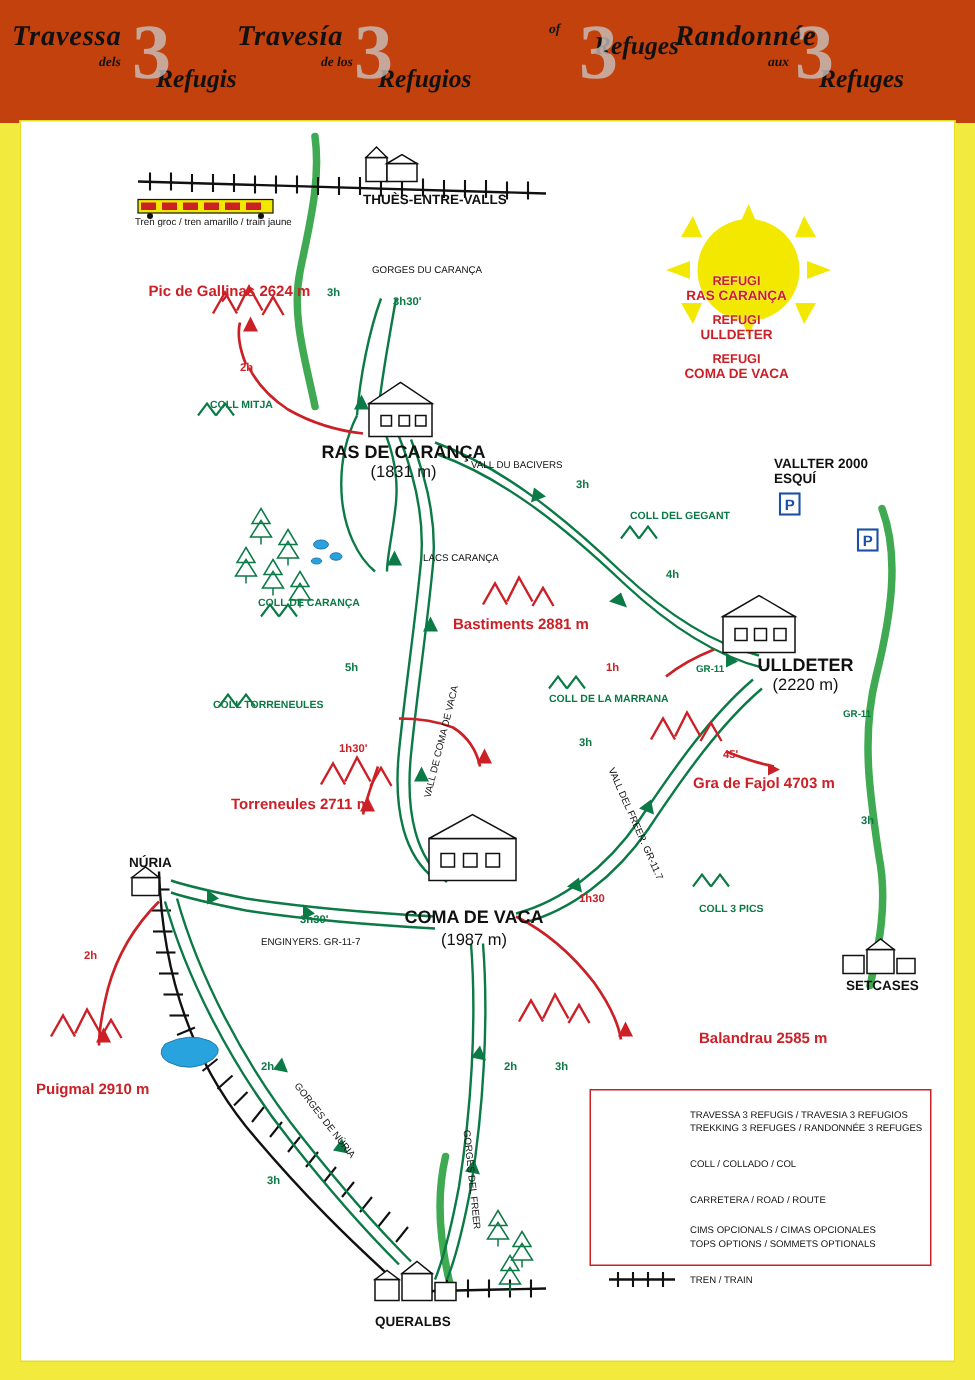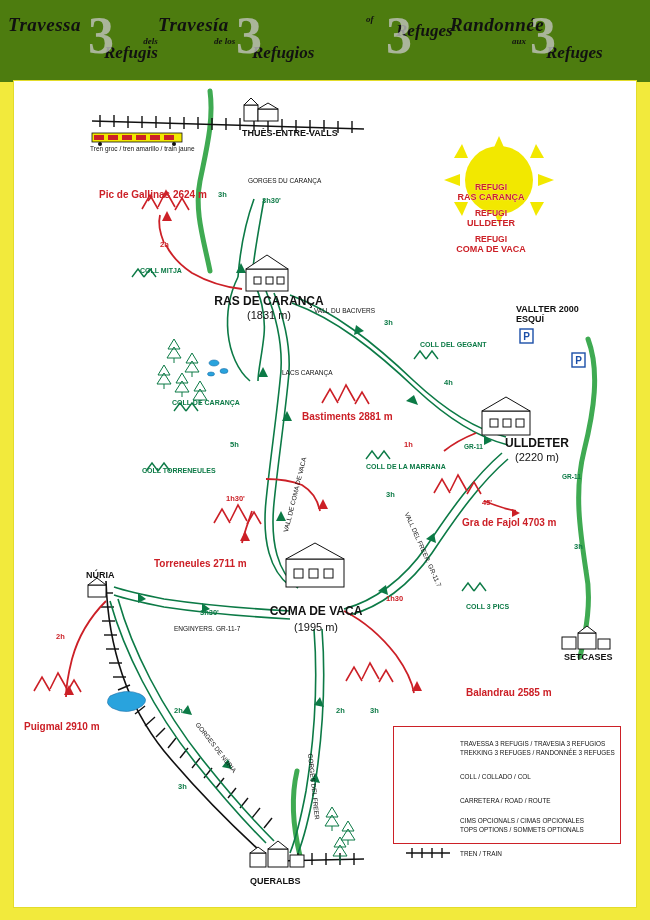--- a/index.html
+++ b/index.html
@@ -11,21 +11,21 @@
     overflow: hidden;
   }
   #root {
     position: relative;
     width: 650px; height: 920px;
     background: #f2ea3c;
   }
   
   #header {
     position: absolute; left:0; top:0; width:650px; height:82px;
-    background:#4d7c0f;
+    background:#c2410c;
   }
   .hdr-group { position:absolute; color:#111; }
   .hdr-word {
     font-family: "Liberation Serif", serif;
     font-style: italic;
     font-weight: 700;
     white-space: nowrap;
   }
   .hdr-main { font-size: 19px; letter-spacing:0.5px; }
   .hdr-small { font-size: 9px; }
@@ -82,21 +82,21 @@
 </style>
 </head>
 <body>
 
 <div id="root">
 
   <div id="header">
 
     <div class="hdr-group" style="left:8px; top:14px;">
       <div class="hdr-word hdr-main">Travessa</div>
-      <div class="hdr-word hdr-small" style="margin-left:58px;text-align:right;">dels</div>
+      <div class="hdr-word hdr-small" style="margin-left:58px;">dels</div>
       <div class="hdr-word hdr-sub" style="margin-left:96px; margin-top:-3px;">Refugis</div>
     </div>
     <div class="hdr-num" style="left:88px; top:10px;">3</div>
 
     <div class="hdr-group" style="left:158px; top:14px;">
       <div class="hdr-word hdr-main">Travesía</div>
       <div class="hdr-word hdr-small" style="margin-left:56px;">de los</div>
       <div class="hdr-word hdr-sub" style="margin-left:94px; margin-top:-3px;">Refugios</div>
     </div>
     <div class="hdr-num" style="left:236px; top:10px;">3</div>
@@ -451,24 +451,24 @@
     <div class="lbl refuge-alt" style="left:468px; top:370px; width:110px;">(2220 m)</div>
 
     <div class="lbl place-name" style="left:502px; top:224px;">VALLTER 2000</div>
     <div class="lbl place-name" style="left:502px; top:234px;">ESQUÍ</div>
 
     <div class="lbl peak-name" style="left:448px; top:436px;">Gra de Fajol 4703 m</div>
     <div class="lbl red-time" style="left:468px; top:418px;">45'</div>
     <div class="lbl grn-time" style="left:372px; top:410px;">3h</div>
     <div class="lbl grn-time" style="left:560px; top:462px;">3h</div>
 
-    <div class="lbl peak-name" style="left:140px; top:450px;margin-top:27px;">Torreneules 2711 m</div>
+    <div class="lbl peak-name" style="left:140px; top:450px;">Torreneules 2711 m</div>
 
     <div class="lbl refuge-name" style="left:240px; top:524px; width:124px;">COMA DE VACA</div>
-    <div class="lbl refuge-alt" style="left:240px; top:540px; width:124px;">(1995 m)</div>
+    <div class="lbl refuge-alt" style="left:240px; top:540px; width:124px;">(1987 m)</div>
 
     <div class="lbl place-name" style="left:72px; top:490px;">NÚRIA</div>
     <div class="lbl grn-time" style="left:186px; top:528px;">3h30'</div>
     <div class="lbl tiny" style="left:160px; top:544px;">ENGINYERS. GR-11-7</div>
     <div class="lbl red-time" style="left:42px; top:552px;">2h</div>
     <div class="lbl peak-name" style="left:10px; top:640px;">Puigmal 2910 m</div>
 
     <div class="lbl red-time" style="left:372px; top:514px;text-align:center;">1h30</div>
     <div class="lbl grn" style="left:452px; top:522px;">COLL 3 PICS</div>
     <div class="lbl peak-name" style="left:452px; top:606px;">Balandrau 2585 m</div>

